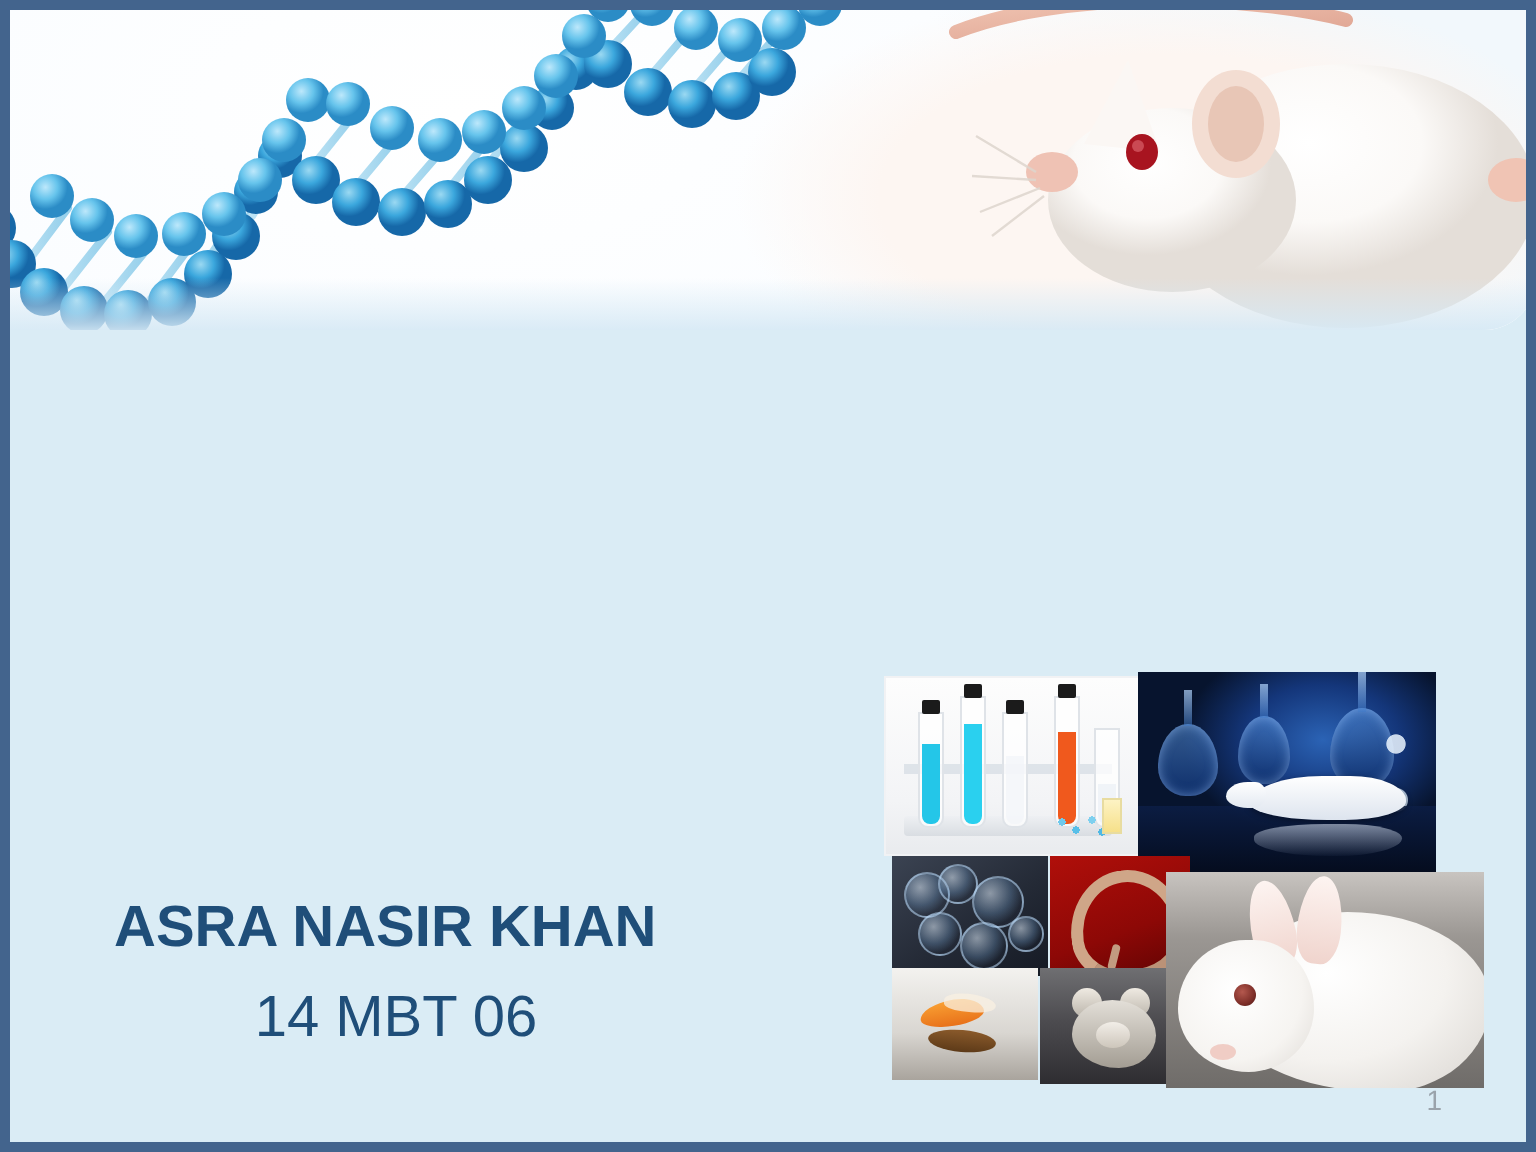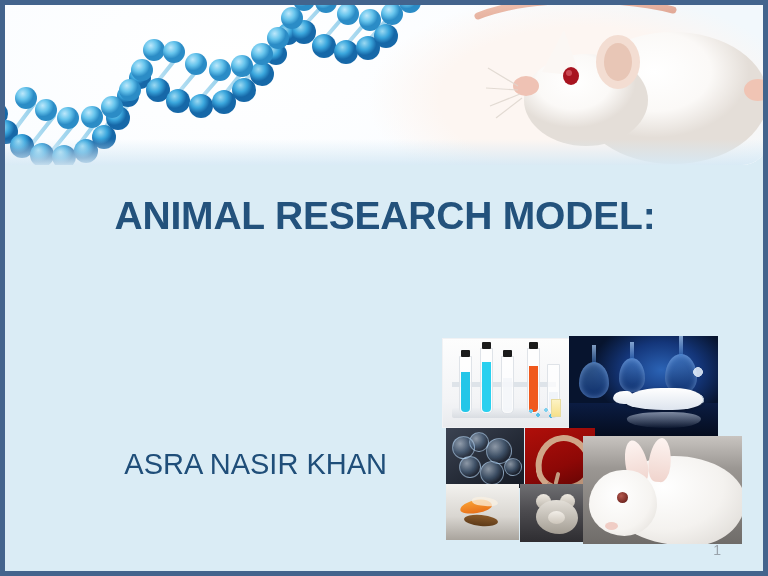--- a/index.html
+++ b/index.html
@@ -88,21 +88,21 @@
   .subtitle-block {
     position: absolute;
     left: 52px;
     top: 437px;
     width: 330px;
     color: #1f4e79;
     font-size: 29px;
     line-height: 45px;
     font-weight: normal;
   }
-  .sub-name { display: block; text-align: right; }
+  .sub-name { display: block; text-align: left; font-weight: bold; }
   .sub-id   { display: block; text-align: center; padding-right: 48px; }
 
   
   .collage {
     position: absolute;
     left: 432px;
     top: 331px;
     width: 305px;
     height: 208px;
   }
@@ -458,25 +458,25 @@
         <path d="M52 100 L22 112" fill="none"></path>
         <path d="M54 104 L28 124" fill="none"></path>
       </g>
       <ellipse cx="290" cy="96" rx="14" ry="11" fill="#f0c4b4"></ellipse>
     </svg>
 
     <div class="banner-fade"></div>
   </div>
 
   <div class="title-block">
-    <span class="title-line">ANIMAL RESEARCH MODEL:</span>
   </div>
 
   <div class="subtitle-block">
     <span class="sub-name">ASRA NASIR KHAN</span>
+    <span class="sub-id">14 MBT 06</span>
   </div>
 
   <div class="collage">
 
     <div class="ph img-tubes">
       <div class="rack2"></div>
       <div class="rack"></div>
       <div class="tube tube-blue1">
           <b></b>
           <i></i>

